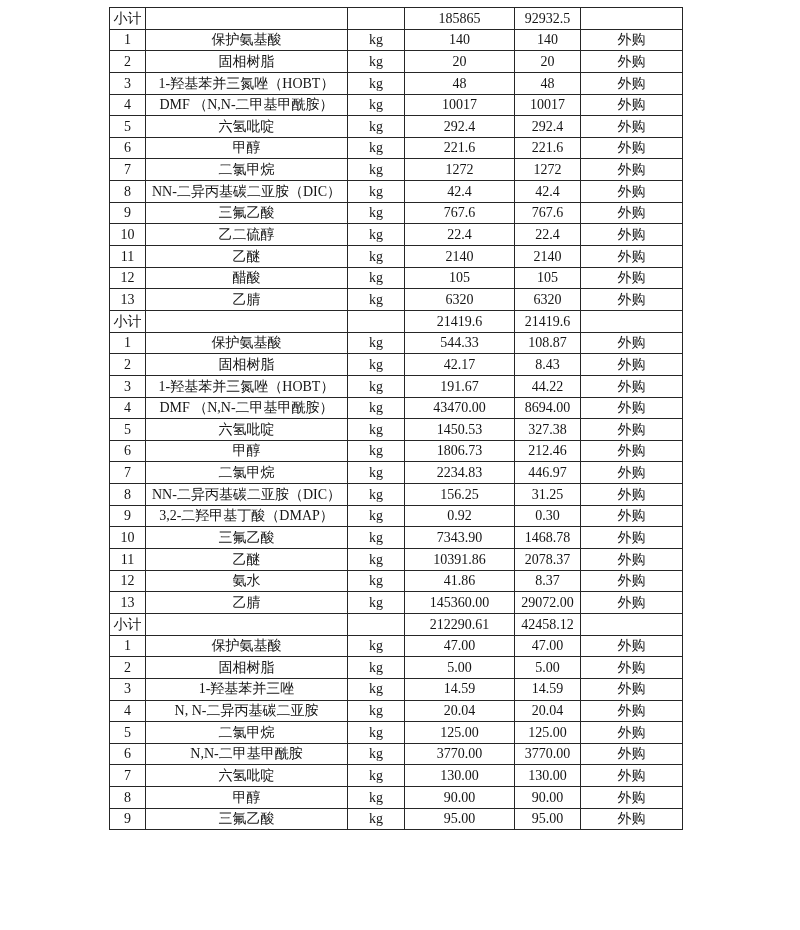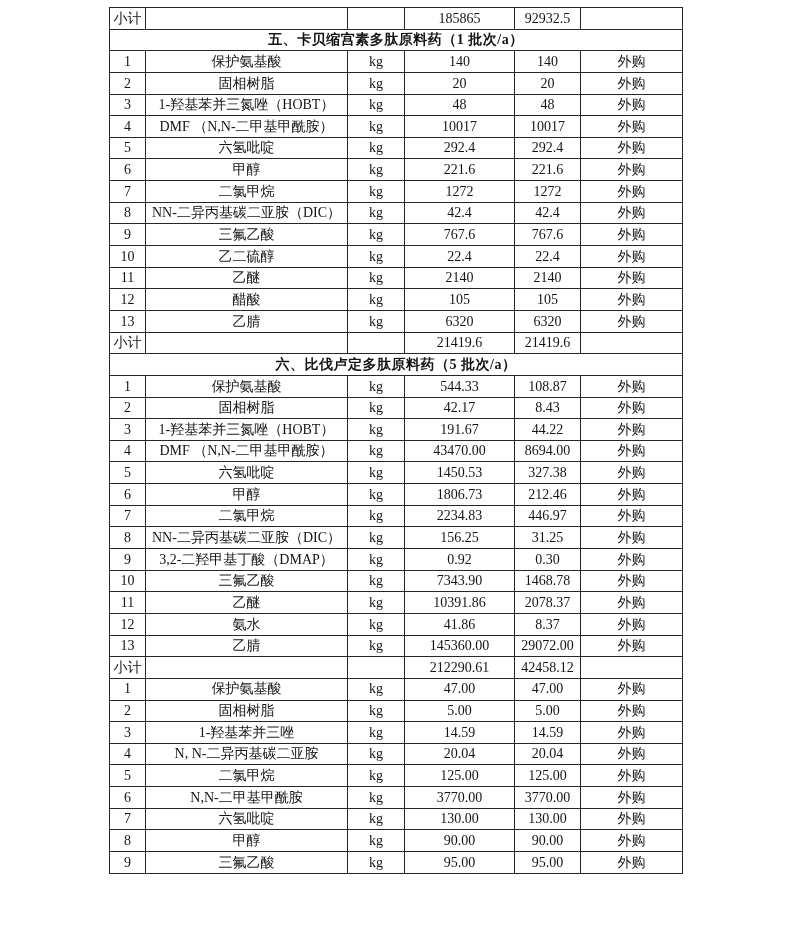--- a/index.html
+++ b/index.html
@@ -58,23 +58,20 @@
     <tbody>
         <tr>
           <td>小计</td>
           <td></td>
           <td></td>
           <td>185865</td>
           <td>92932.5</td>
           <td></td>
         </tr>
         <tr>
-          <td colspan="6" class="sec-cell">五、卡贝缩宫素多肽原料药（1 批次/a）</td>
-        </tr>
-        <tr>
           <td>1</td>
           <td>保护氨基酸</td>
           <td>kg</td>
           <td>140</td>
           <td>140</td>
           <td>外购</td>
         </tr>
         <tr>
           <td>2</td>
           <td>固相树脂</td>
@@ -171,23 +168,20 @@
           <td>6320</td>
           <td>外购</td>
         </tr>
         <tr>
           <td>小计</td>
           <td></td>
           <td></td>
           <td>21419.6</td>
           <td>21419.6</td>
           <td></td>
-        </tr>
-        <tr>
-          <td colspan="6" class="sec-cell">六、比伐卢定多肽原料药（5 批次/a）</td>
         </tr>
         <tr>
           <td>1</td>
           <td>保护氨基酸</td>
           <td>kg</td>
           <td>544.33</td>
           <td>108.87</td>
           <td>外购</td>
         </tr>
         <tr>

